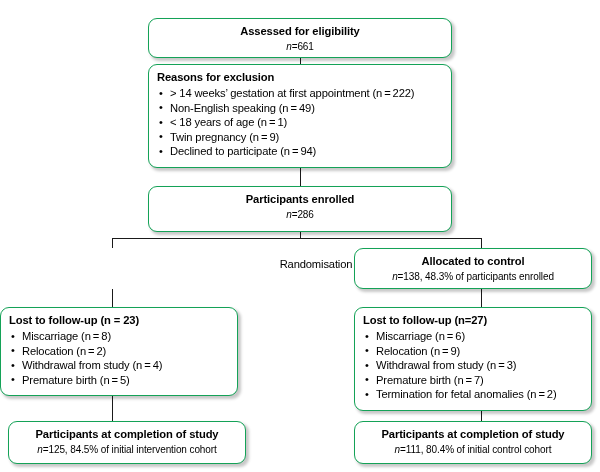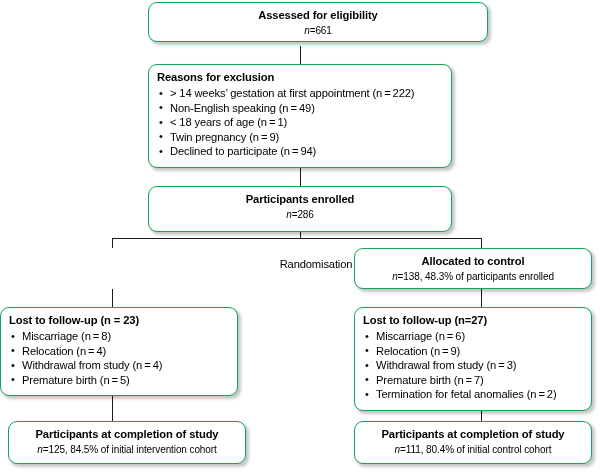--- a/index.html
+++ b/index.html
@@ -67,21 +67,21 @@
   }
   ul.reasons li::before {
     content: "\2022";
     position: absolute;
     left: 2px;
     top: -0.5px;
     font-size: 11px;
   }
 
   
-  #box-eligibility   { left: 148px; top: 2px;   width: 340px; height: 40px; }
+  #box-eligibility   { left: 148px; top: 18px;   width: 304px; height: 40px; }
   #box-exclusion     { left: 148px; top: 64px;  width: 304px; height: 104px; }
   #box-enrolled      { left: 148px; top: 186px; width: 304px; height: 46px; }
   #box-intervention  { left: 8px;   top: 248px; width: 238px; height: 41px; }
   #box-control       { left: 354px; top: 248px; width: 238px; height: 41px; }
   #box-lost-left     { left: 0;   top: 307px; width: 238px; height: 89px; }
   #box-lost-right    { left: 354px; top: 307px; width: 238px; height: 104px; }
   #box-complete-left { left: 8px;   top: 421px; width: 238px; height: 43px; }
   #box-complete-right{ left: 354px; top: 421px; width: 238px; height: 43px; }
 
   #label-randomisation {
@@ -148,21 +148,21 @@
 
   <div class="box" id="box-control">
     <div class="box-title center">Allocated to control</div>
     <div class="box-sub center"><span class="ital">n</span><span>=138, 48.3% of participants enrolled</span></div>
   </div>
 
   <div class="box" id="box-lost-left">
     <div class="box-title">Lost to follow-up (n = 23)</div>
     <ul class="reasons">
       <li>Miscarriage (n = 8)</li>
-      <li>Relocation (n = 4)</li>
+      <li>Relocation (n = 2)</li>
       <li>Withdrawal from study (n = 4)</li>
       <li>Premature birth (n = 5)</li>
     </ul>
   </div>
 
   <div class="box" id="box-lost-right">
     <div class="box-title">Lost to follow-up (n=27)</div>
     <ul class="reasons">
       <li>Miscarriage (n = 6)</li>
       <li>Relocation (n = 9)</li>

